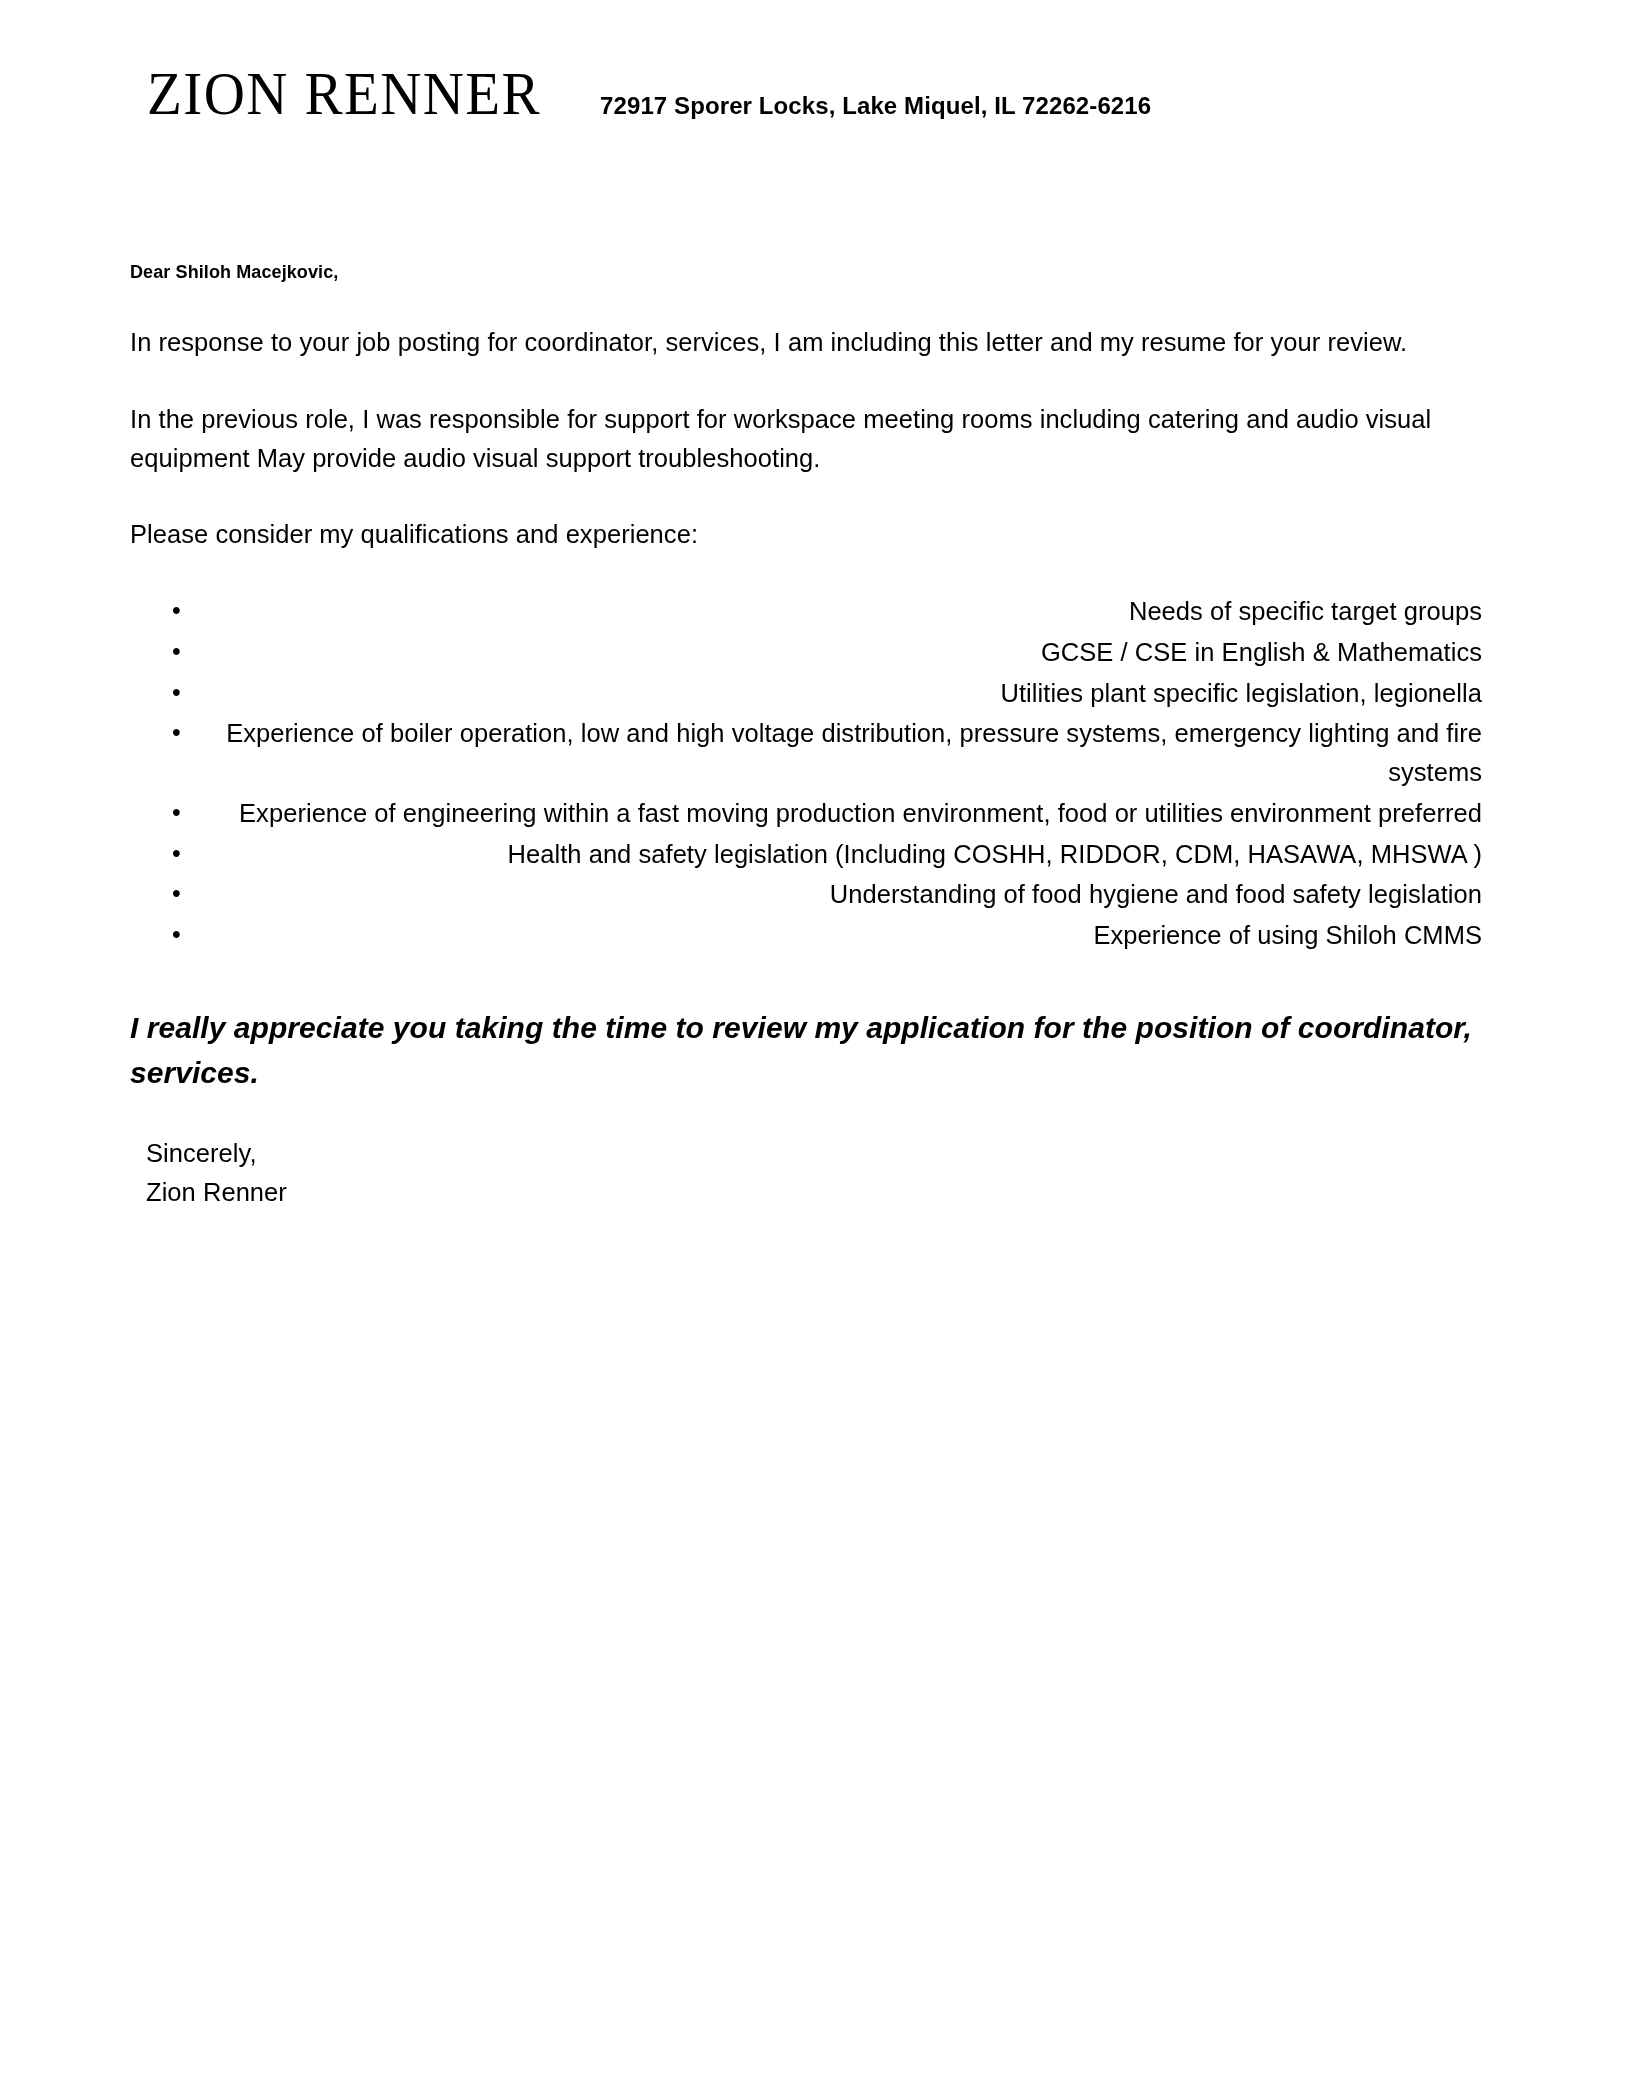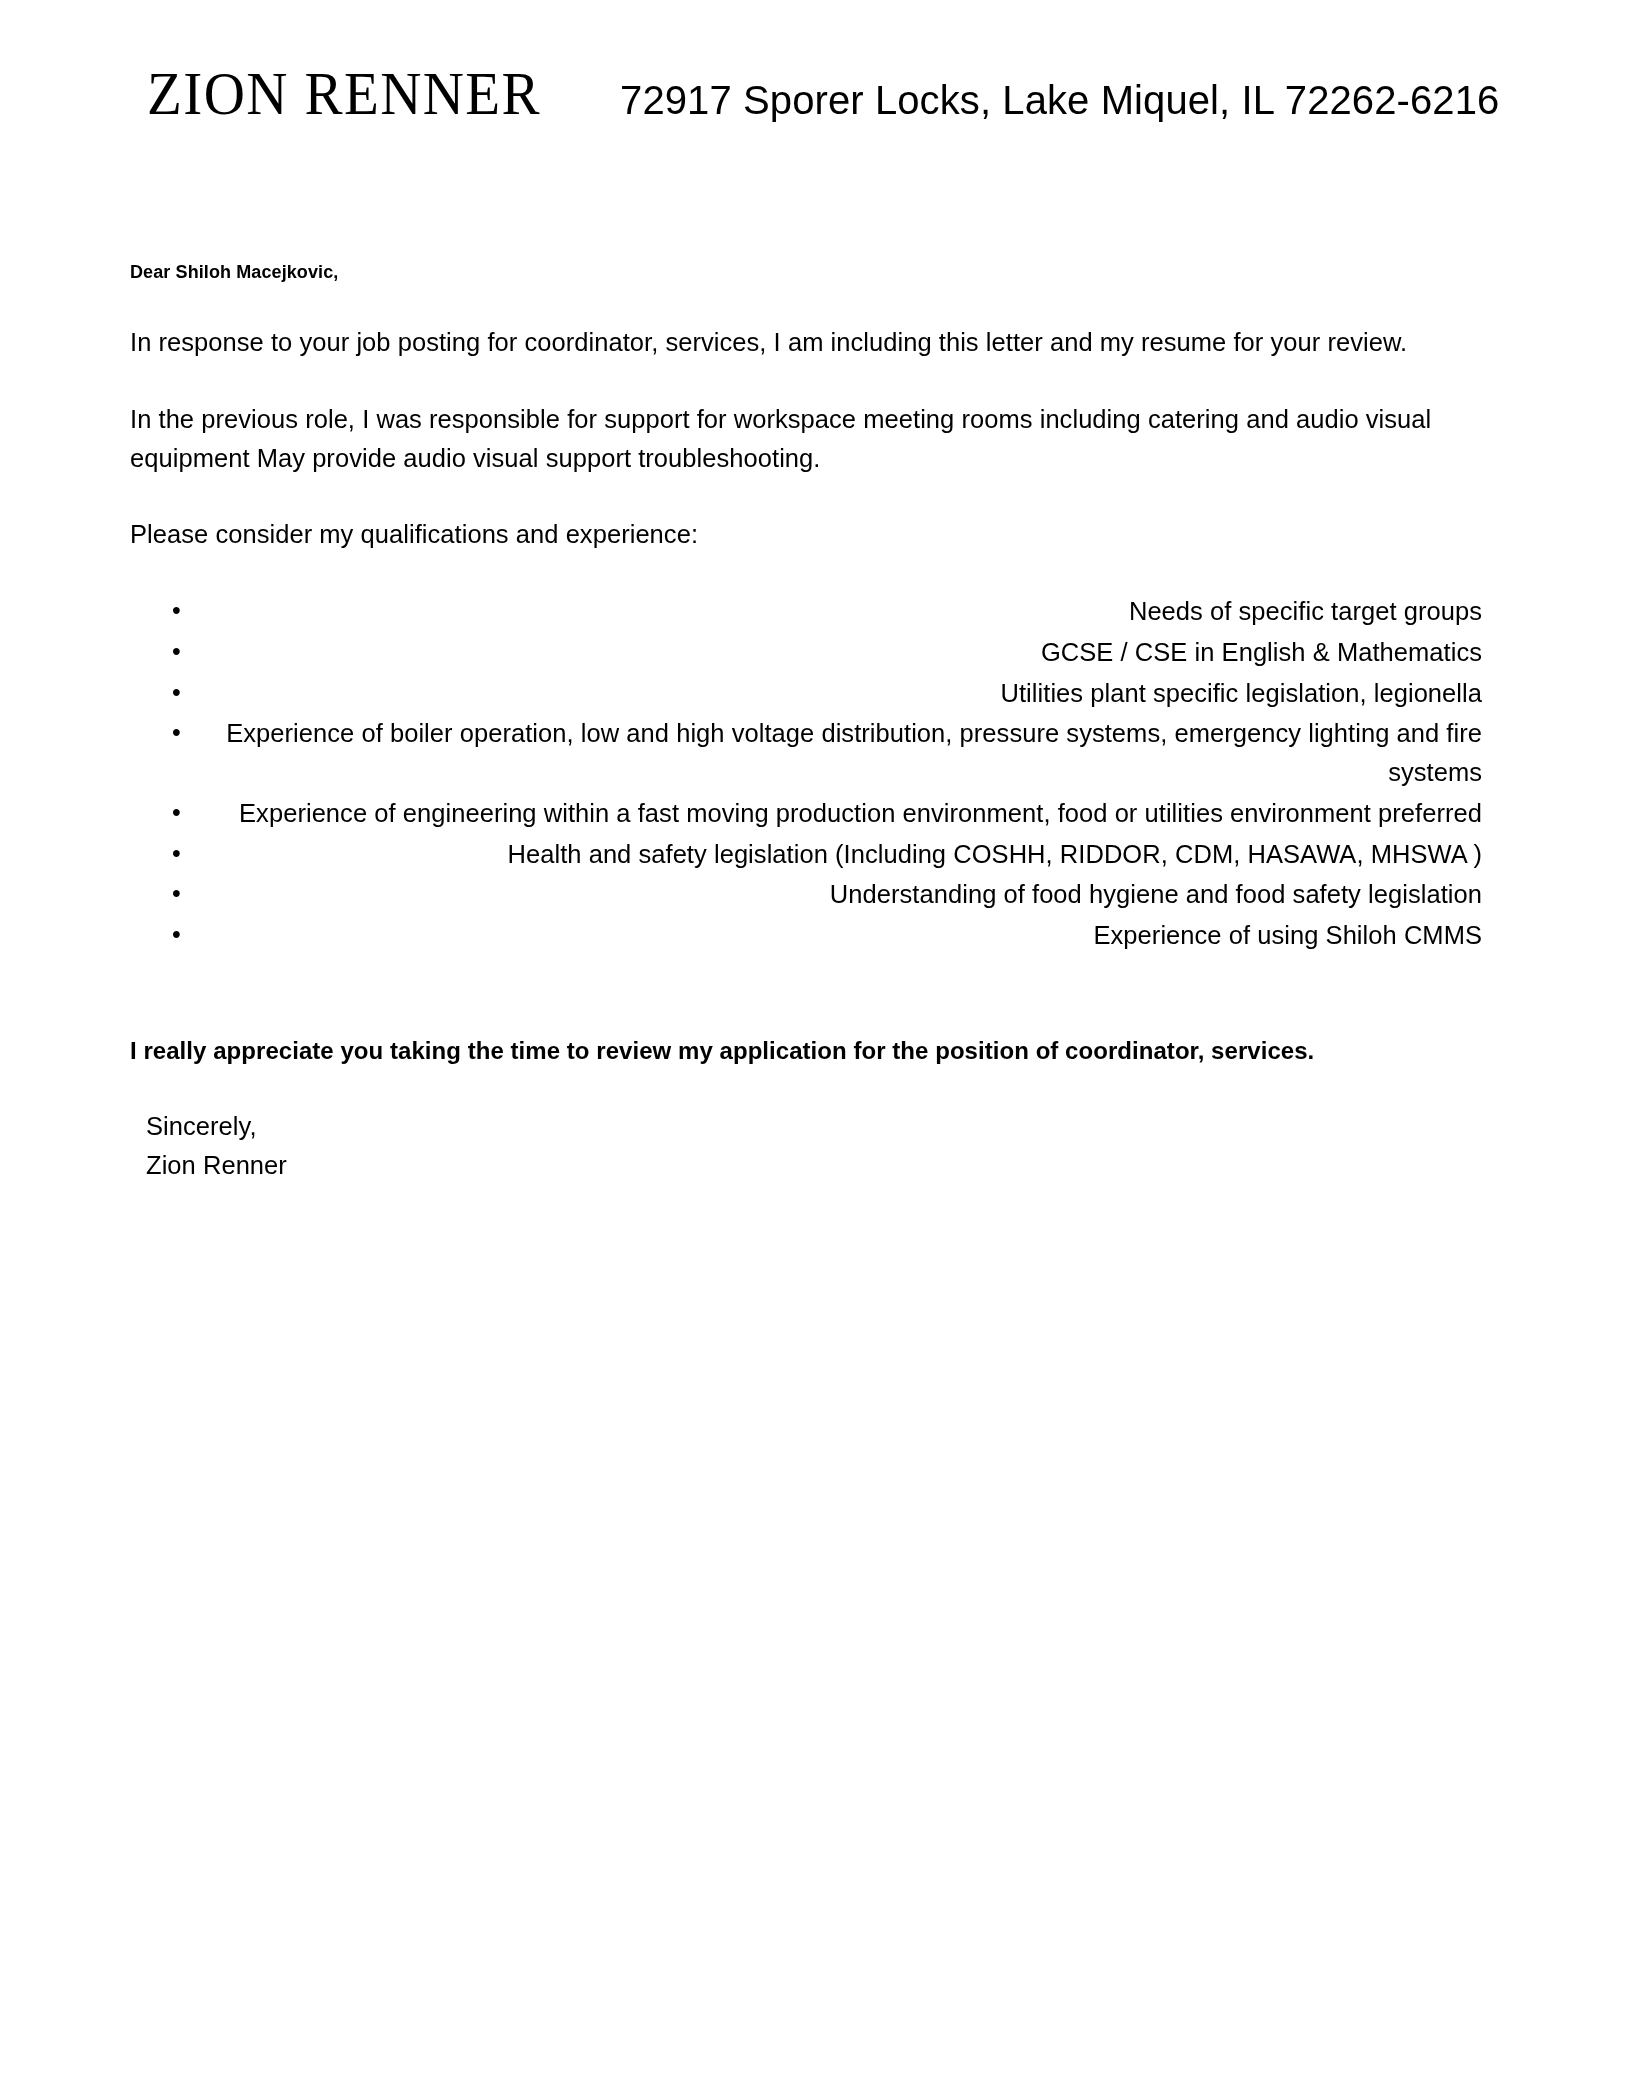--- a/index.html
+++ b/index.html
@@ -41,25 +41,25 @@
     letter-spacing: 1.5px;
     font-weight: 400;
     white-space: nowrap;
     transform: scaleX(0.92);
     transform-origin: left baseline;
     margin: 0;
   }
 
   .sender-address {
     font-family: "Liberation Sans", sans-serif;
-    font-size: 40px;
+    font-size: 24px;
     line-height: 1.0;
-    font-weight: 400;
+    font-weight: 700;
     white-space: nowrap;
-    margin-left: 62px;
+    margin-left: 42px;
     letter-spacing: 0.1px;
   }
 
   
   .letter-body {
     padding: 0 150px 0 130px;
     margin-top: 135px;
   }
 
   .salutation {
@@ -97,25 +97,26 @@
   .qualifications li::before {
     content: "\2022";
     position: absolute;
     left: 0;
     top: -1px;
     font-size: 25px;
     line-height: 1.52;
   }
 
   .closing-statement {
-    font-size: 24px;
+    font-size: 30px;
     font-weight: bold;
     line-height: 1.52;
-    margin: 78px 0 38px 0;
+    margin: 50px 0 38px 0;
     letter-spacing: 0.05px;
+    font-style: italic;
   }
 
   .signature-block {
     font-size: 25.5px;
     font-weight: 400;
     line-height: 1.52;
     margin: 16px;
     letter-spacing: 0.05px;
   }
 

